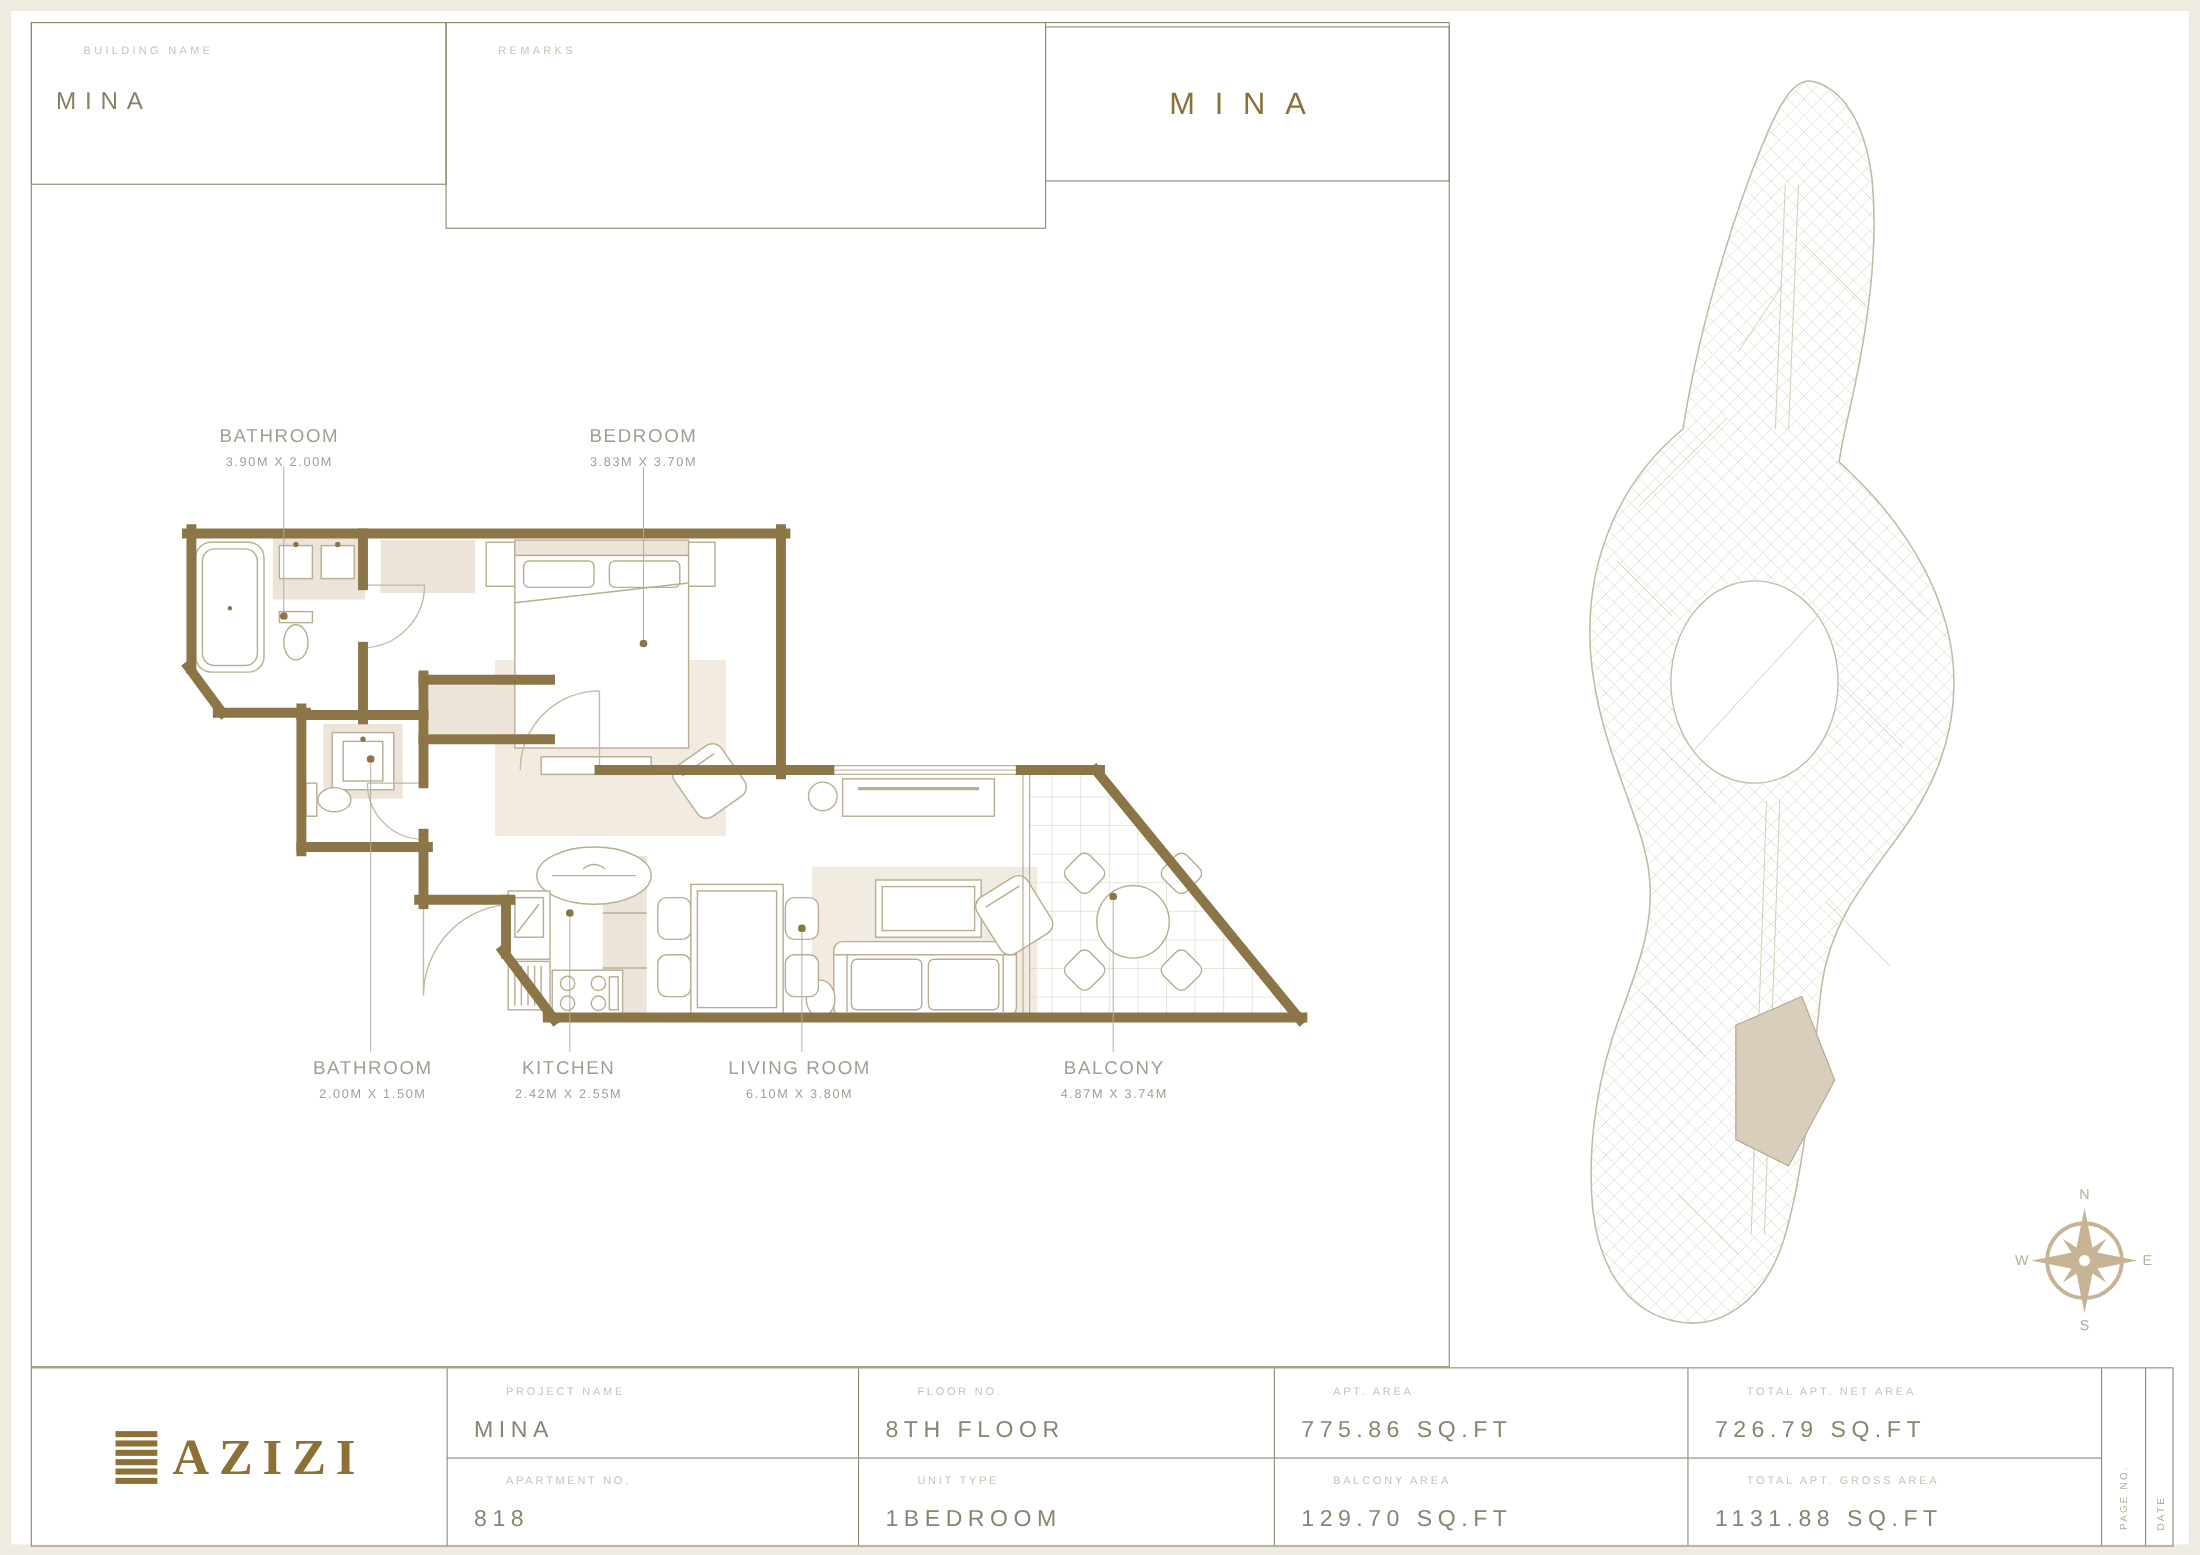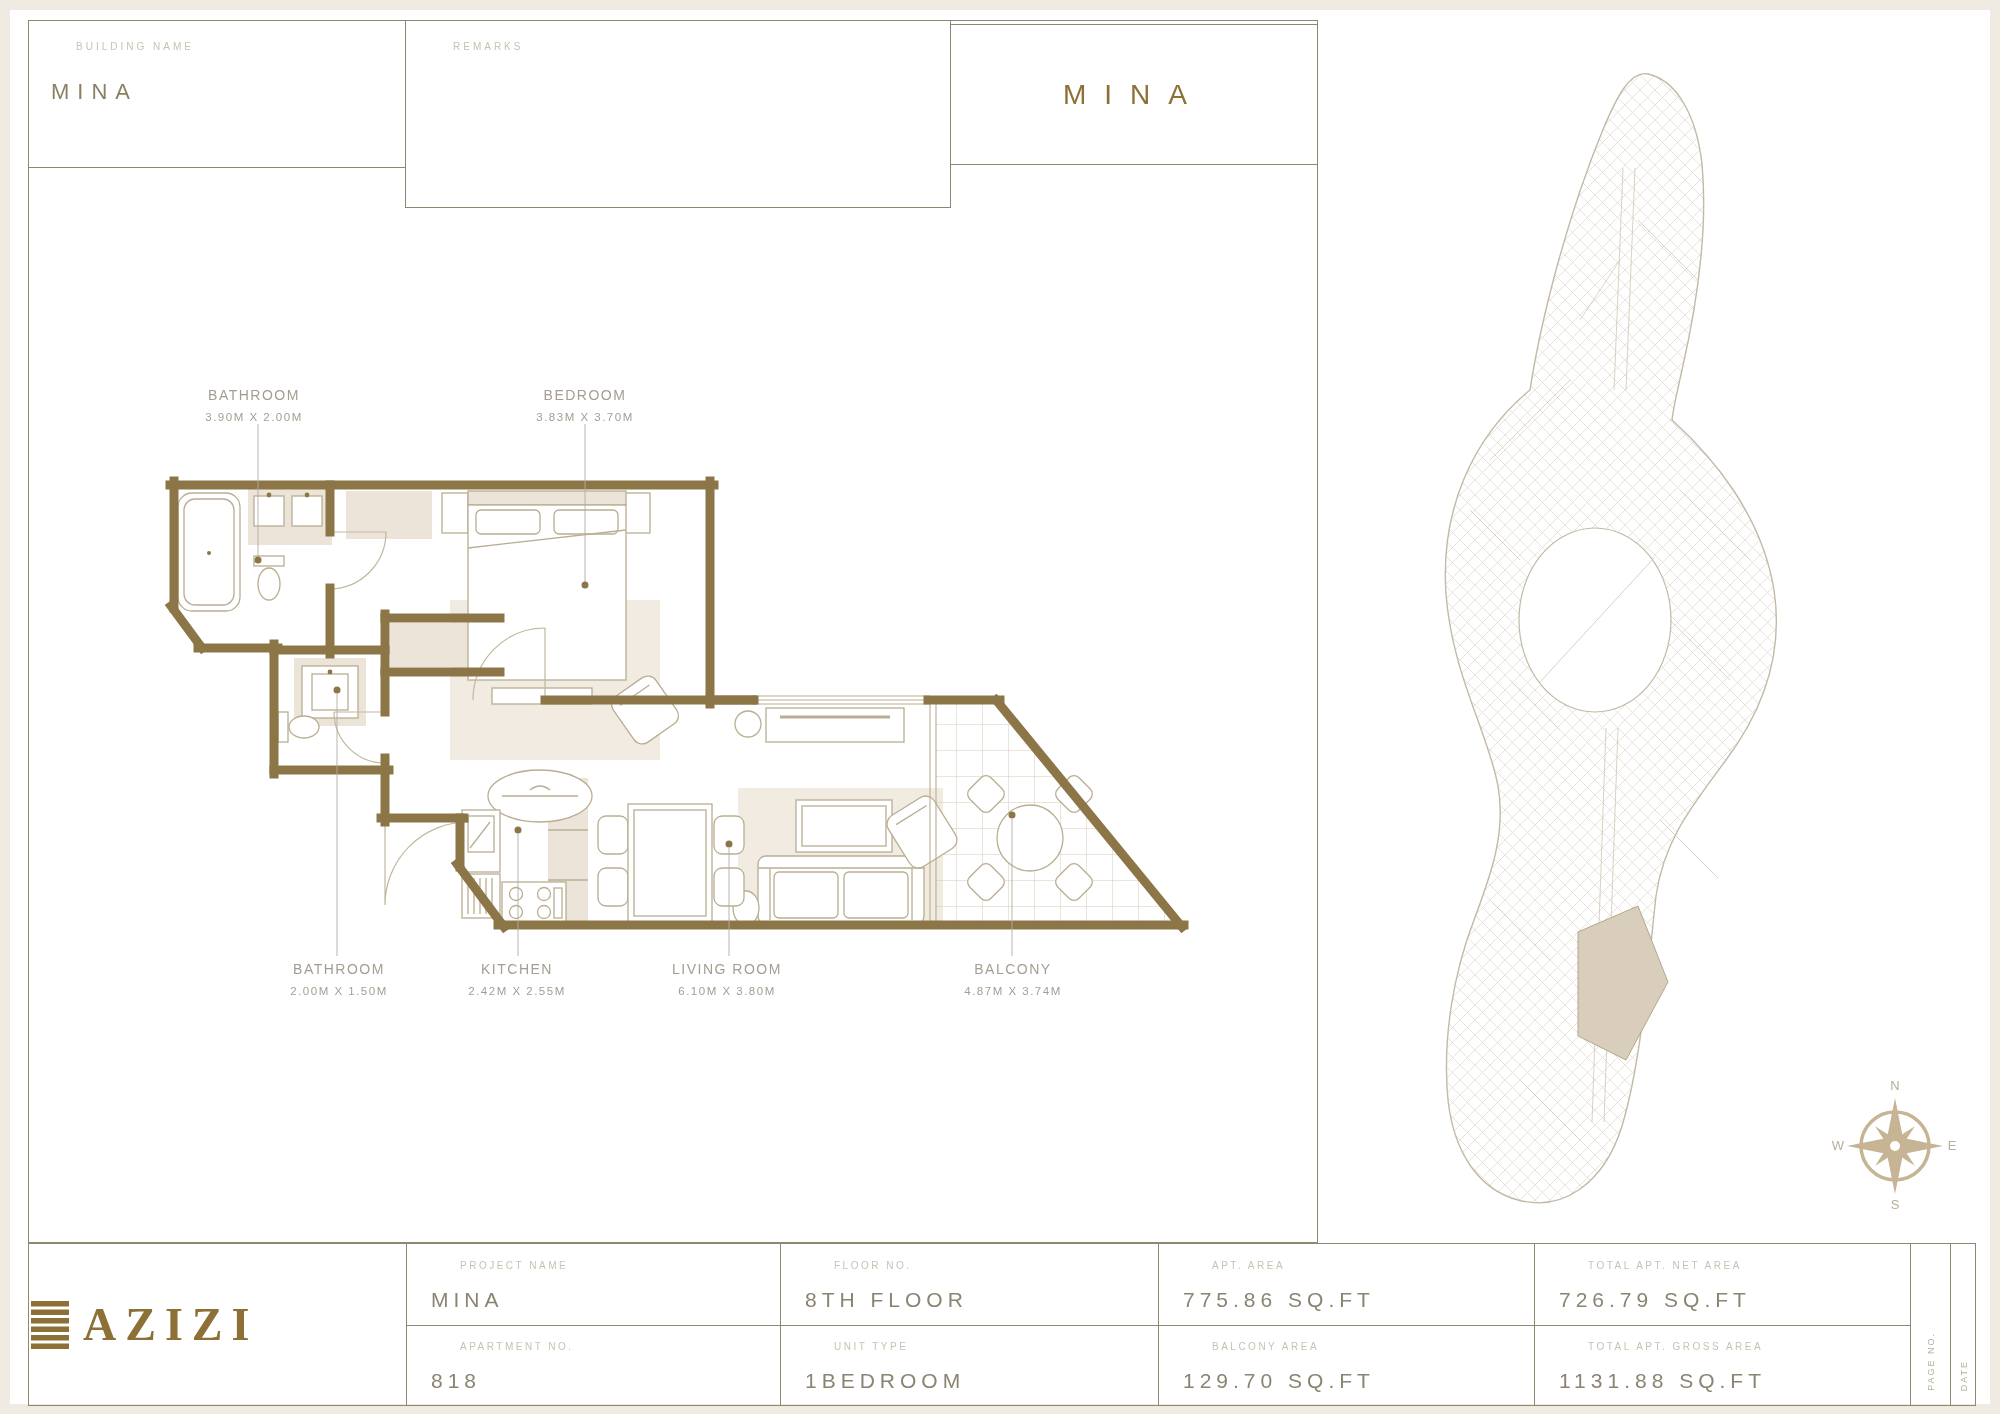--- a/index.html
+++ b/index.html
@@ -11,29 +11,29 @@
   }
   .sheet{position:absolute;left:10px;top:10px;width:1980px;height:1394px;background:#ffffff;}
   .box{position:absolute;border:1px solid #8f8871;box-sizing:border-box;background:transparent;}
   .small-label{font-size:10px;letter-spacing:3px;color:#c9c2b4;padding-left:25px;}
   .gold-value{font-size:22px;letter-spacing:8px;color:#8a8065;}
   .panel-title{
     font-size:28px;letter-spacing:18px;color:#8c7035;font-weight:500;
     display:flex;align-items:center;justify-content:center;height:100%;
   }
   .room-label{position:absolute;width:160px;text-align:center;color:#a49e92;}
-  .rl-name{font-size:14px;letter-spacing:1.5px;}
+  .rl-name{font-size:17px;letter-spacing:1.5px;}
   .rl-dims{font-size:11.5px;letter-spacing:1.5px;margin-top:8px;}
   
   .footer{position:absolute;left:28px;top:1243px;width:1948px;height:163px;border:1px solid #8f8871;box-sizing:border-box;}
   .fcell{position:absolute;border-left:1px solid #8f8871;box-sizing:border-box;}
   .fcell .lab{position:absolute;left:24px;top:16px;font-size:10px;letter-spacing:2.5px;color:#c9c2b4;padding-left:29px;}
   .fcell .val{position:absolute;left:24px;top:44px;font-size:21px;letter-spacing:5px;color:#8c8472;}
   .hdiv{position:absolute;left:377px;top:81px;width:1504px;height:1px;background:#8f8871;}
-  .logo-cell{position:absolute;left:0;top:0;width:377px;height:161px;display:flex;align-items:center;gap:12px;}
+  .logo-cell{position:absolute;left:0;top:0;width:377px;height:161px;display:flex;align-items:center;justify-content:center;gap:12px;}
   .logo-text{font-family:"Liberation Serif", serif;font-size:46px;letter-spacing:9px;color:#8c7035;font-weight:600;}
   .vcell{display:flex;flex-direction:column;align-items:center;justify-content:flex-end;padding-bottom:14px;}
   .vcell span{writing-mode:vertical-rl;transform:rotate(180deg);font-size:9px;letter-spacing:2px;color:#b5ad9c;white-space:nowrap;}
 </style>
 </head>
 <body>
 
 <div class="sheet"></div>
 
 <div class="box" style="left:28px;top:20px;width:1290px;height:1223px;"></div>

